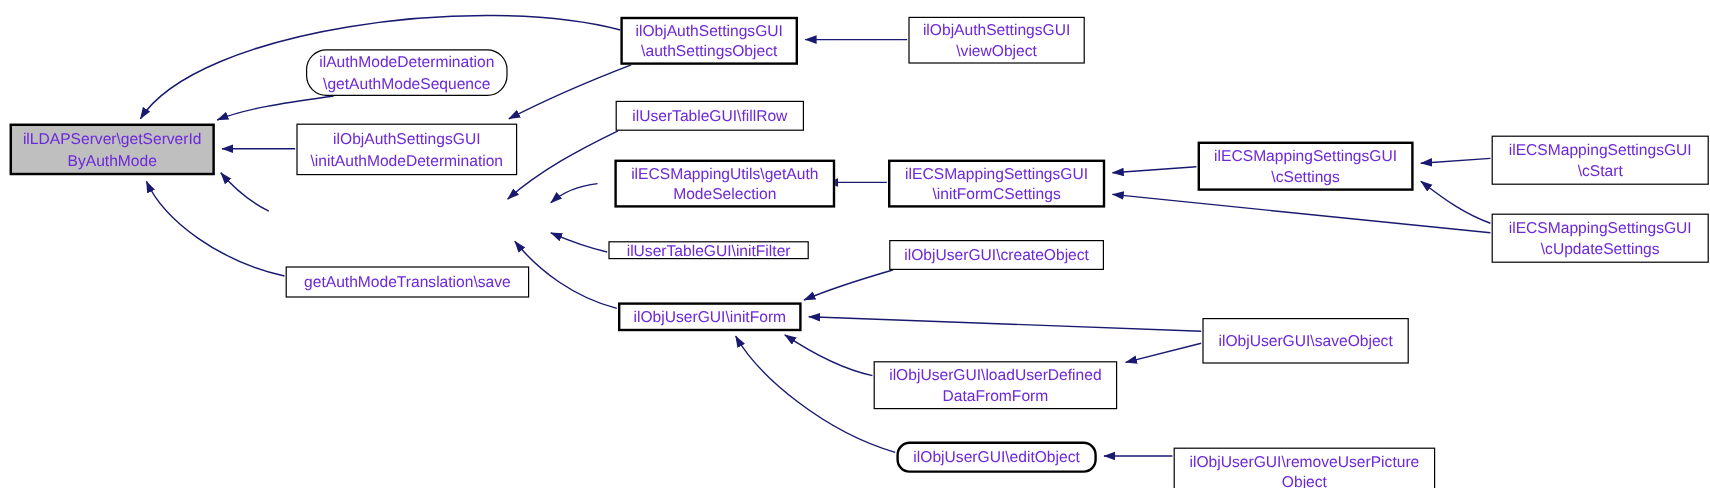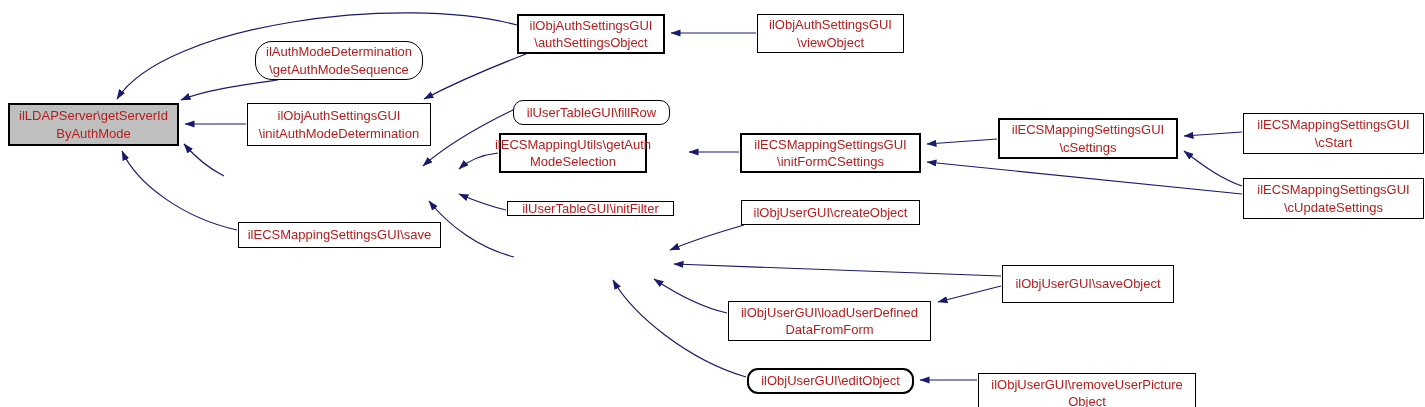--- a/index.html
+++ b/index.html
@@ -5,21 +5,21 @@
   html,body{margin:0;padding:0;background:#ffffff;}
   #canvas{
     position:relative;width:1425px;height:407px;background:#ffffff;overflow:hidden;
     font-family:"Liberation Sans","DejaVu Sans",sans-serif;
   }
   #edges{position:absolute;left:0;top:0;pointer-events:none;}
   .node{
     position:absolute;box-sizing:border-box;
     display:flex;align-items:center;justify-content:center;
     text-align:center;white-space:pre-line;
-    background:#ffffff;border:1px solid #000000;color:#b91c1c;
+    background:#ffffff;border:1px solid #000000;color:#6d28d9;
     font-size:13px;line-height:1.32;cursor:pointer;
     padding:0 2px;
   }
   .node.hub{border-width:2px;}
   .node.main{background:#bfbfbf;border-width:2px;cursor:default;}
   .edge{stroke:#191970;stroke-width:1.2;fill:none;}
 </style>
 </head>
 <body>
 
@@ -58,32 +58,33 @@
   <div class="node main" style="left:8px;top:103px;width:171px;height:43px;">ilLDAPServer\getServerId
 ByAuthMode</div>
 
   <div class="node" style="left:255px;top:41px;width:168px;height:39px;border-radius:17px;">ilAuthModeDetermination
 \getAuthModeSequence</div>
 
   <div class="node" style="left:247px;top:103px;width:184px;height:43px;">ilObjAuthSettingsGUI
 \initAuthModeDetermination</div>
 
 
-  <div class="node" style="left:238px;top:222px;width:203px;height:26px;">ilECSMappingSettingsGUI\save</div>
+  <div class="node" style="left:238px;top:222px;width:203px;height:26px;">getAuthModeTranslation\save</div>
 
   <div class="node hub" style="left:517px;top:14px;width:148px;height:40px;">ilObjAuthSettingsGUI
 \authSettingsObject</div>
 
-  <div class="node" style="left:513px;top:100px;width:157px;height:25px;border-radius:10px;">ilUserTableGUI\fillRow</div>
+  <div class="node" style="left:513px;top:84px;width:157px;height:25px;">ilUserTableGUI\fillRow</div>
 
-  <div class="node hub" style="left:499px;top:133px;width:148px;height:40px;">ilECSMappingUtils\getAuth
+  <div class="node hub" style="left:512px;top:133px;width:184px;height:40px;">ilECSMappingUtils\getAuth
 ModeSelection</div>
 
   <div class="node" style="left:507px;top:201px;width:167px;height:15px;">ilUserTableGUI\initFilter</div>
 
+  <div class="node hub" style="left:515px;top:252px;width:153px;height:24px;">ilObjUserGUI\initForm</div>
 
   <div class="node" style="left:757px;top:14px;width:147px;height:39px;">ilObjAuthSettingsGUI
 \viewObject</div>
 
   <div class="node hub" style="left:740px;top:133px;width:181px;height:40px;">ilECSMappingSettingsGUI
 \initFormCSettings</div>
 
   <div class="node" style="left:728px;top:301px;width:203px;height:40px;">ilObjUserGUI\loadUserDefined
 DataFromForm</div>
 

